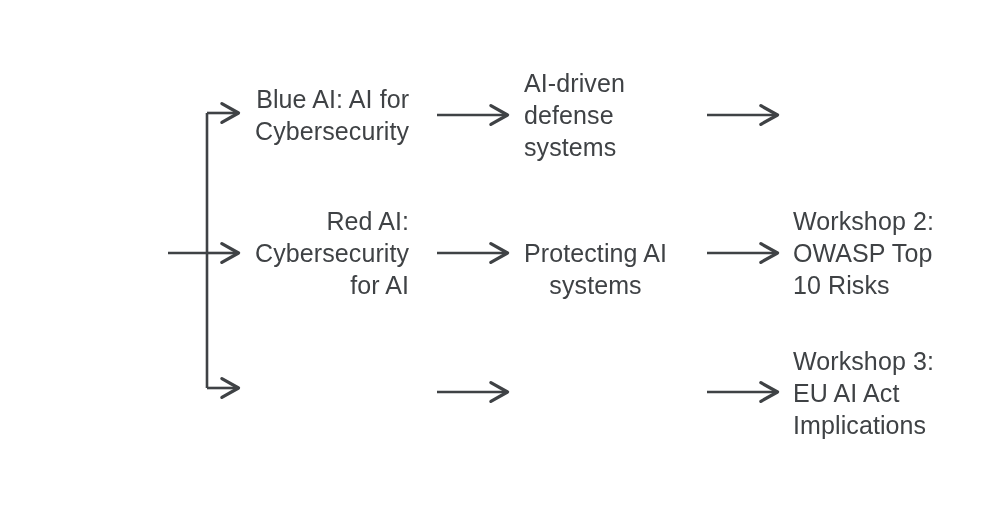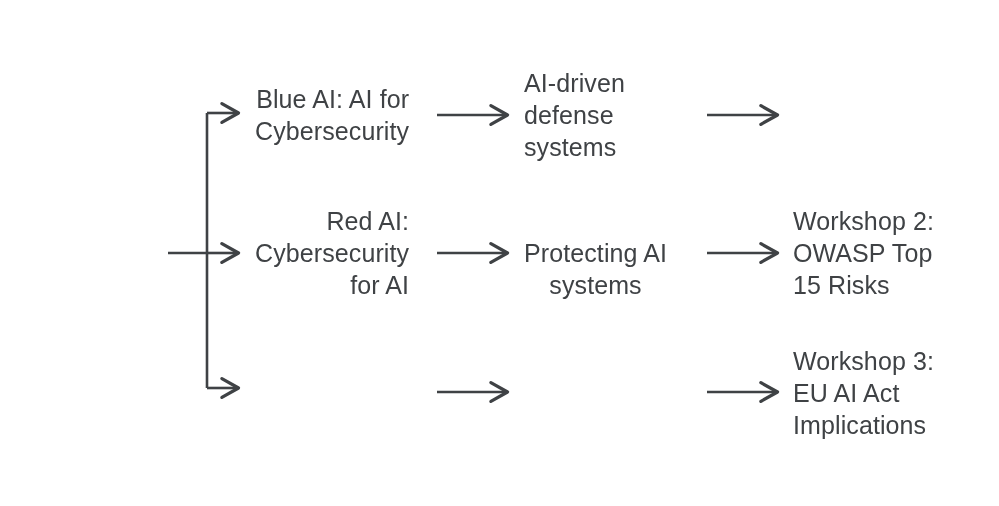--- a/index.html
+++ b/index.html
@@ -91,18 +91,18 @@
 for AI</div>
 
   <div class="node col2 row1-3l">AI-driven
 defense
 systems</div>
   <div class="node col2 row2-2l">Protecting AI
 systems</div>
 
   <div class="node col3 row2-3l">Workshop 2:
 OWASP Top
-15 Risks</div>
+10 Risks</div>
   <div class="node col3 row3-3l">Workshop 3:
 EU AI Act
 Implications</div>
 
 </div>
 
 </body></html>

